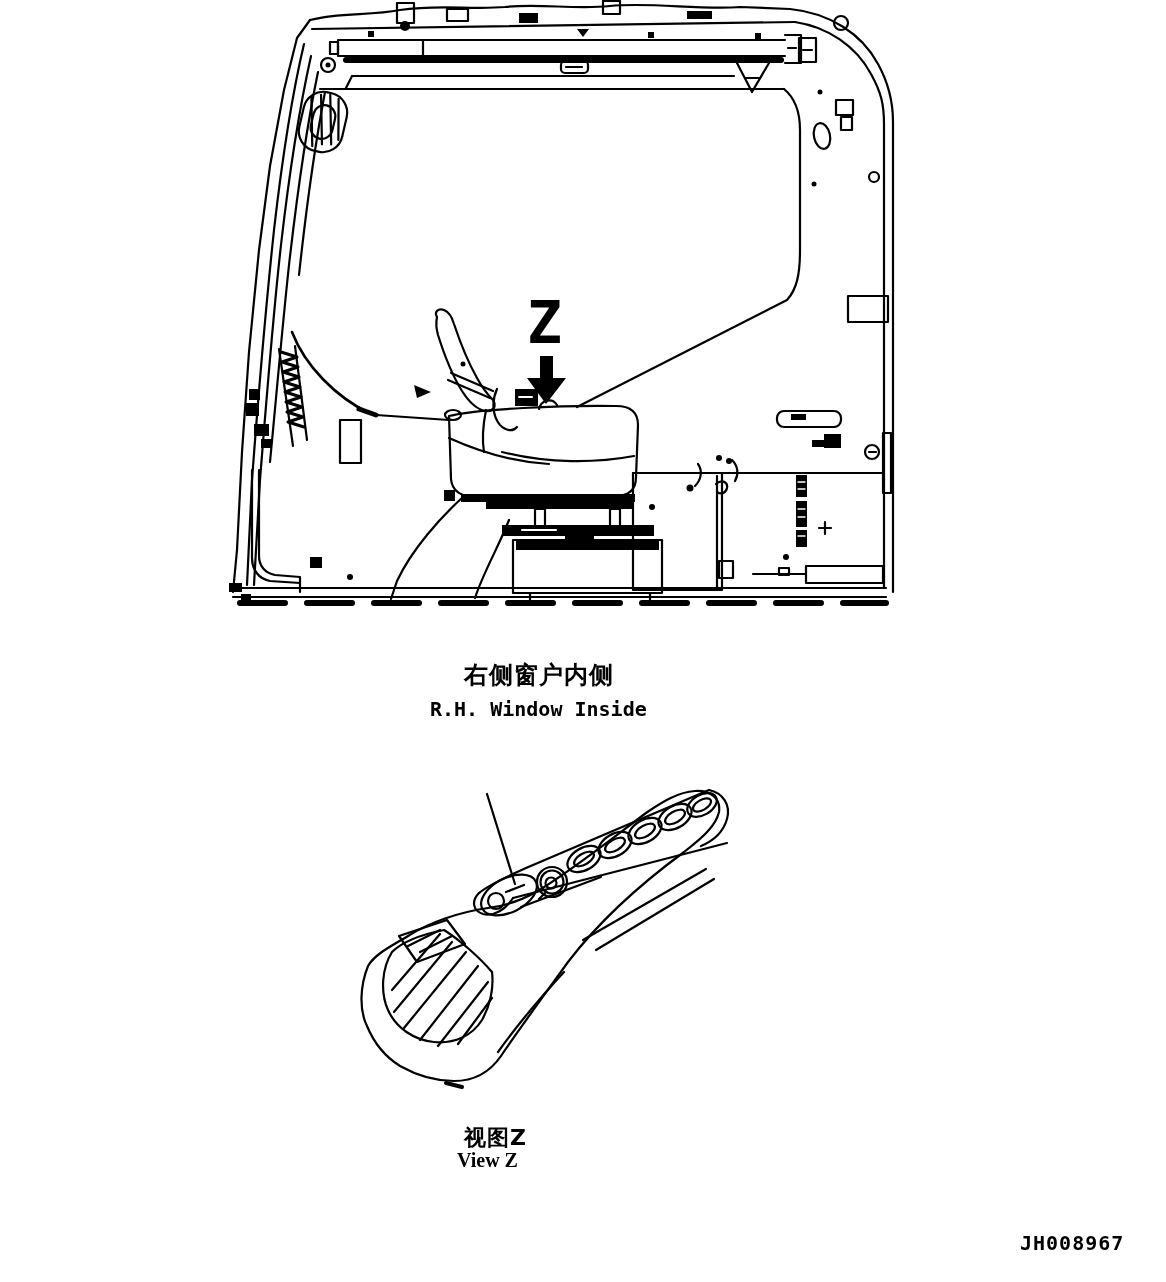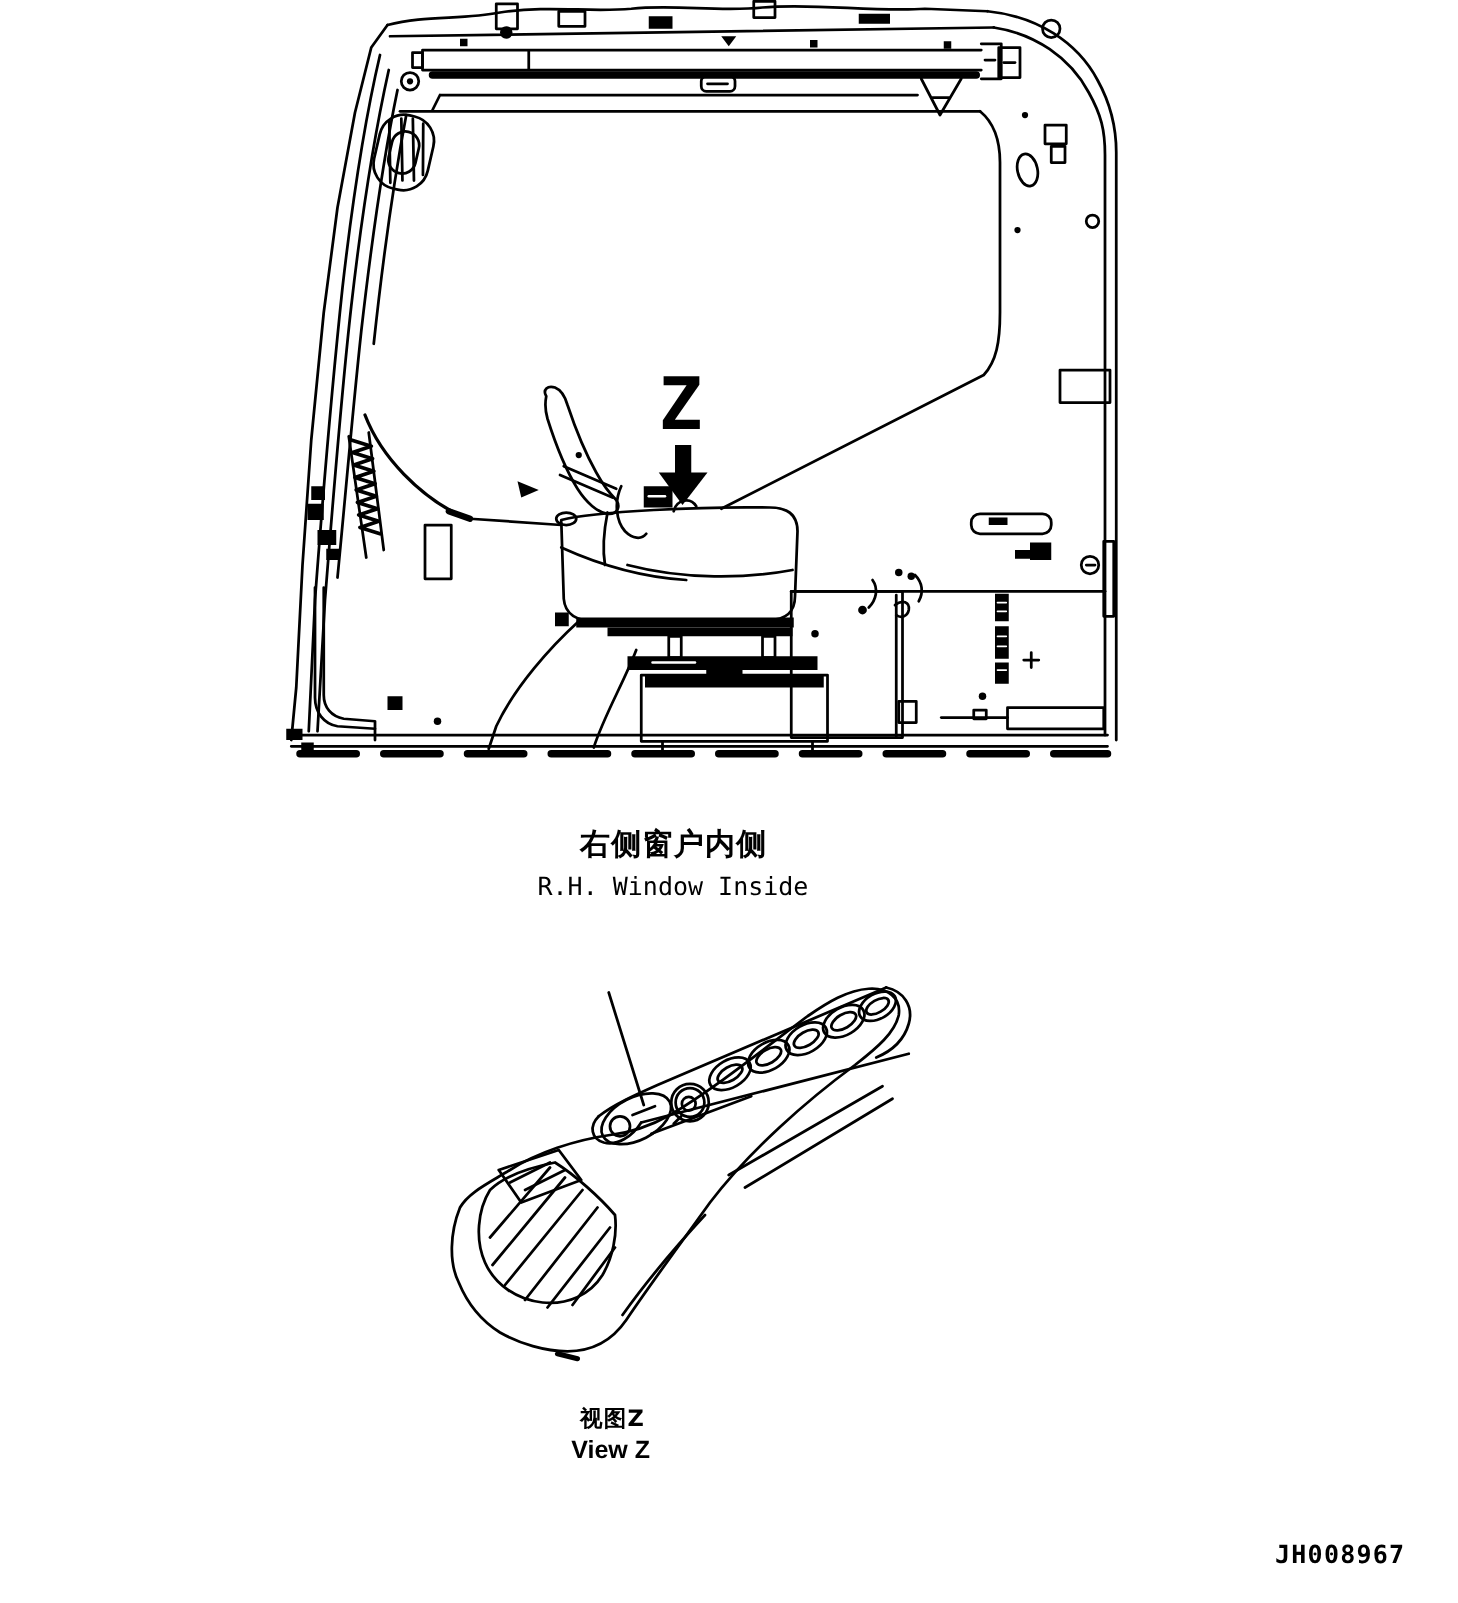--- a/index.html
+++ b/index.html
@@ -4,23 +4,23 @@
 <style>
   html,body{margin:0;padding:0;background:#ffffff;}
   .page{position:relative;width:1166px;height:1282px;background:#ffffff;overflow:hidden;
         font-family:"DejaVu Sans", sans-serif;color:#000;}
   .art{position:absolute;left:0;top:0;}
   .lbl{position:absolute;white-space:nowrap;color:#000;}
   .z-marker{left:527px;top:294px;font-family:"DejaVu Sans Mono",monospace;
             font-weight:bold;font-size:58px;line-height:1;}
   .cap-cn{left:464px;top:659px;font-size:24px;font-weight:bold;letter-spacing:1px;}
   .cap-en{left:430px;top:697px;font-family:"DejaVu Sans Mono",monospace;
-          font-weight:normal;font-size:20px;letter-spacing:0px;text-align:center;}
-  .view-cn{left:464px;top:1123px;font-size:18px;font-weight:bold;letter-spacing:1px;}
-  .view-en{left:457px;top:1149px;font-family:Liberation Sans, sans-serif;
+          font-weight:bold;font-size:20px;letter-spacing:0px;text-align:center;}
+  .view-cn{left:464px;top:1123px;font-size:22px;font-weight:bold;letter-spacing:1px;}
+  .view-en{left:457px;top:1149px;font-family:Liberation Serif, serif;
            font-weight:bold;font-size:20px;}
   .dwg-no{left:1020px;top:1231px;font-family:"DejaVu Sans Mono",monospace;
           font-weight:600;font-size:20px;letter-spacing:1px;}
   svg *{vector-effect:non-scaling-stroke;}
 </style>
 </head>
 <body>
 
 <div class="page">
 

